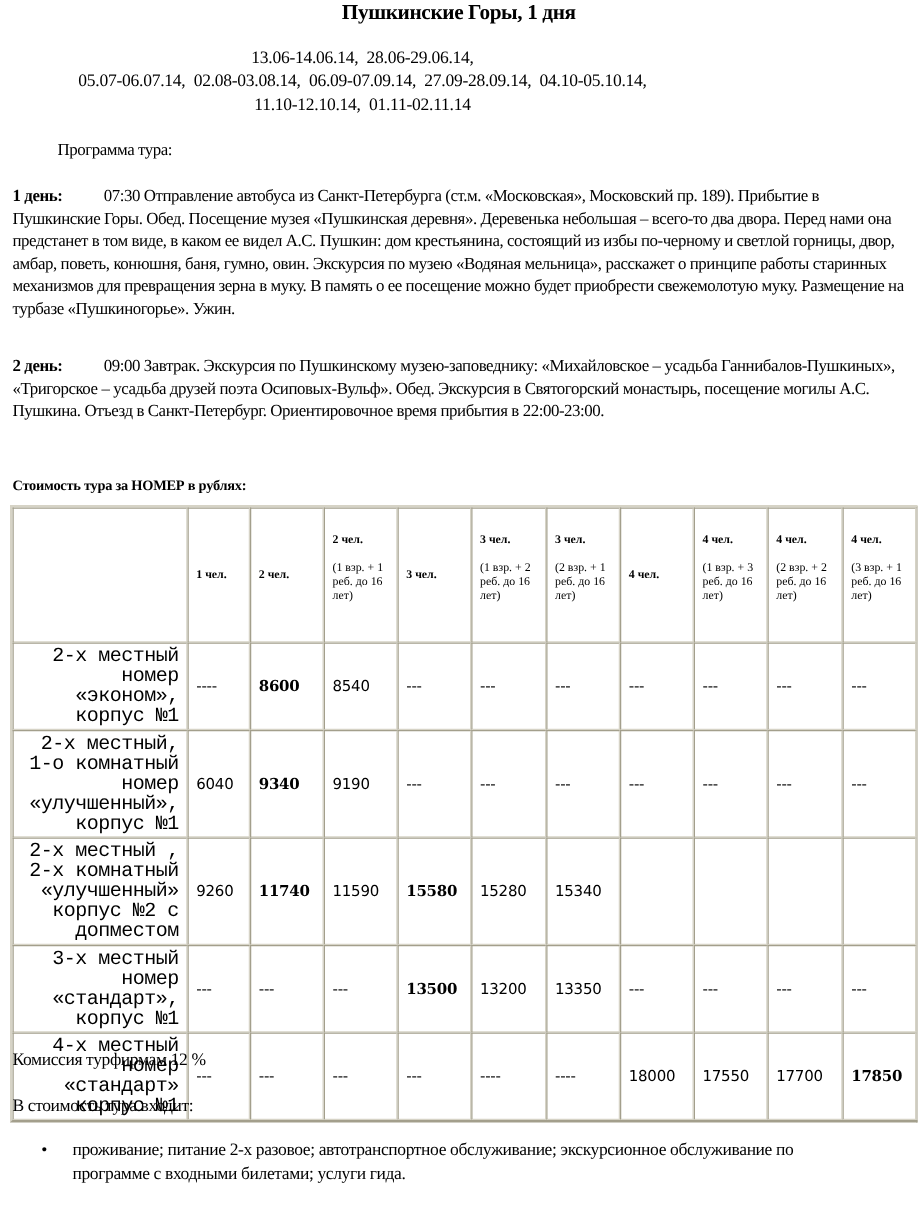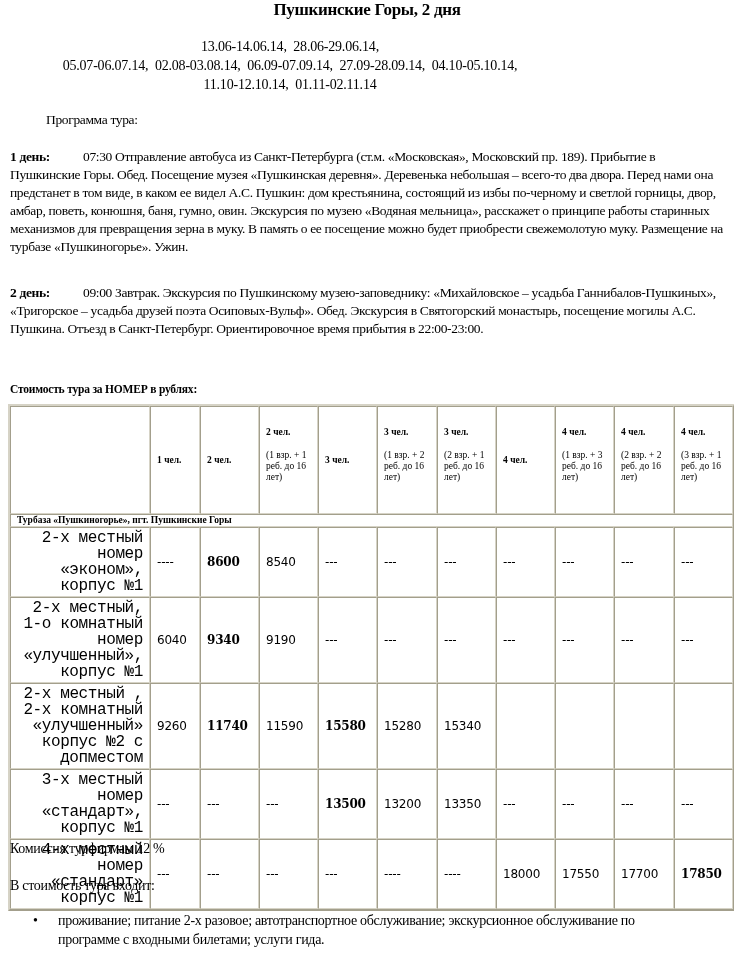--- a/index.html
+++ b/index.html
@@ -90,21 +90,21 @@
       margin: 0; padding: 0; list-style: none;
     }
     .bullet-list li { position: relative; padding-left: 58px; width: 600px; }
     .bullet-list .dot {
       position: absolute; left: 33px; top: 0;
     }
   </style>
 </head>
 <body>
 
-<div class="title">Пушкинские Горы, 2 дня</div>
+<div class="title">Пушкинские Горы, 1 дня</div>
 
 <div class="dates">
   <div>13.06-14.06.14,  28.06-29.06.14,</div>
   <div>05.07-06.07.14,  02.08-03.08.14,  06.09-07.09.14,  27.09-28.09.14,  04.10-05.10.14,</div>
   <div>11.10-12.10.14,  01.11-02.11.14</div>
 </div>
 
 <div class="para" style="top:111px;margin-left:36px;">Программа тура:</div>
 
 <div class="para" style="top:148px;" id="day0"><span class="day-label">1 день:</span><span>07:30 Отправление автобуса из Санкт-Петербурга (ст.м. «Московская», Московский пр. 189). Прибытие в  </span><b>Пушкинские Горы</b><span>. Обед. </span><b>Посещение музея «Пушкинская деревня»</b><span>. Деревенька небольшая – всего-то два двора. Перед нами она предстанет в том виде, в каком ее видел А.С. Пушкин: дом крестьянина, состоящий из избы по-черному и светлой горницы, двор, амбар, поветь, конюшня, баня, гумно, овин. </span><b>Экскурсия по музею «Водяная мельница»</b><span>, расскажет о принципе работы старинных механизмов для превращения зерна в муку. В память о ее посещение можно будет приобрести свежемолотую  муку. Размещение на турбазе «Пушкиногорье».  Ужин.</span></div>
@@ -165,23 +165,20 @@
         <td class="top">
           <div class="hb">4 чел.</div>
           <div style="height: 12px;"></div>
           <div>(2 взр. + 2 реб. до 16 лет)</div>
         </td>
         <td class="top">
           <div class="hb">4 чел.</div>
           <div style="height: 12px;"></div>
           <div>(3 взр. + 1 реб. до 16 лет)</div>
         </td>
-      </tr>
-      <tr class="group">
-        <td colspan="11">Турбаза «Пушкиногорье», пгт. Пушкинские Горы</td>
       </tr>
       <tr class="data" style="height: 42px;">
         <td class="room">2-х местный номер «эконом», корпус №1</td>
         <td>----</td>
         <td class="bold">8600</td>
         <td>8540</td>
         <td>---</td>
         <td>---</td>
         <td>---</td>
         <td>---</td>

